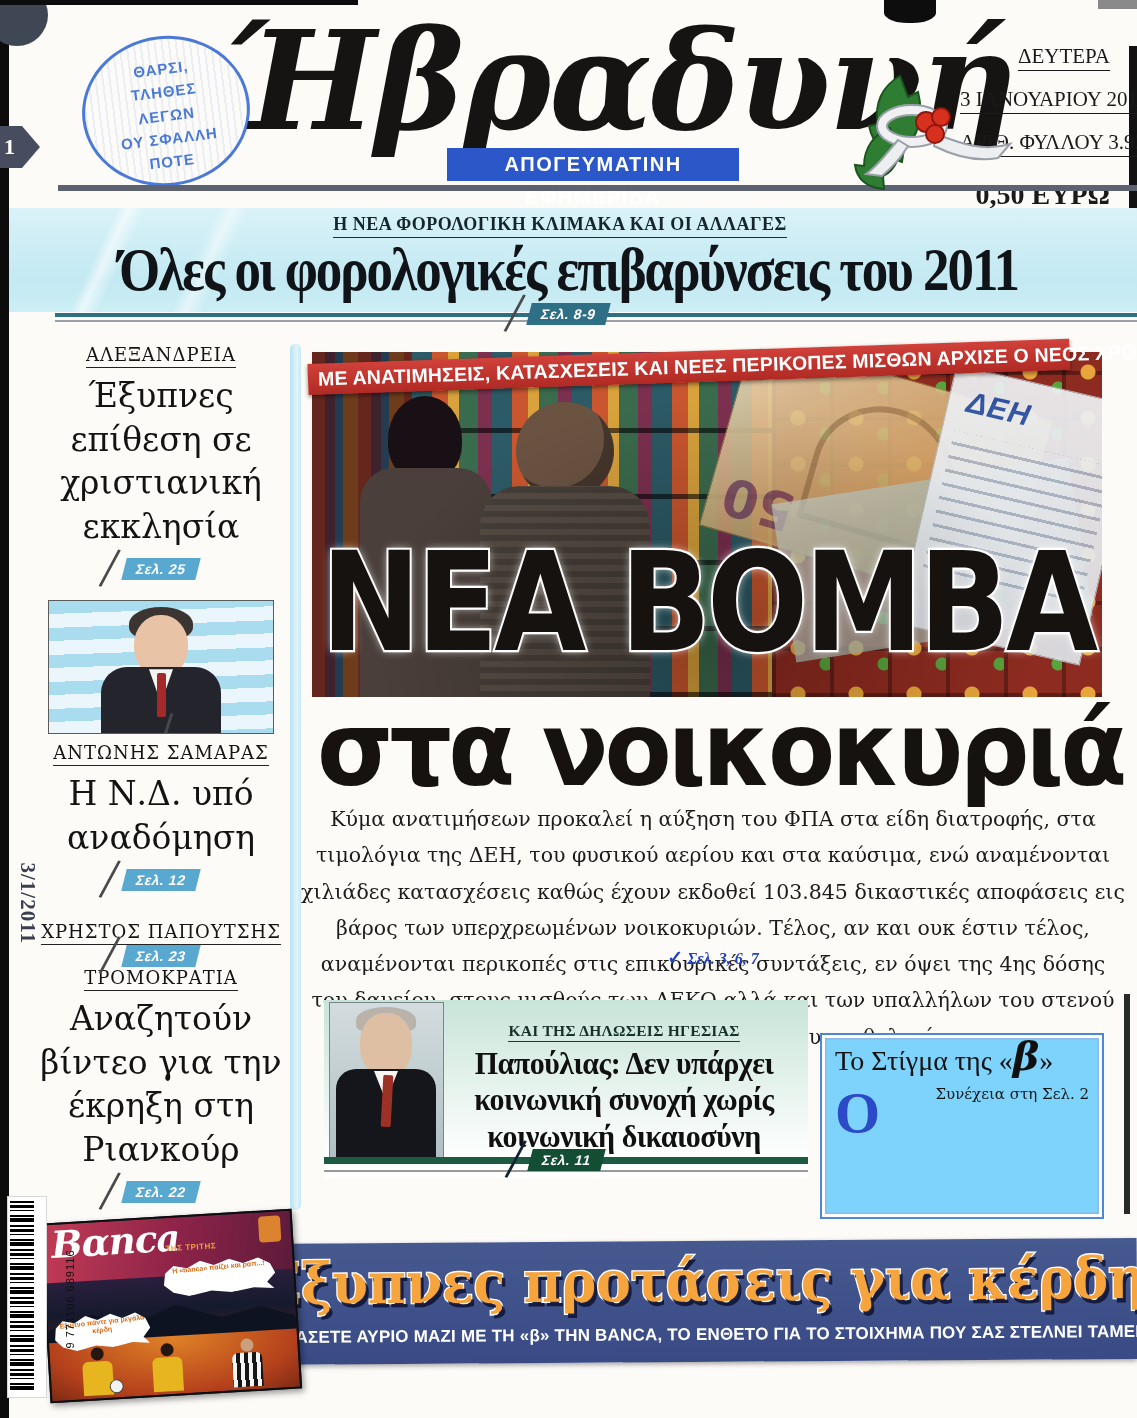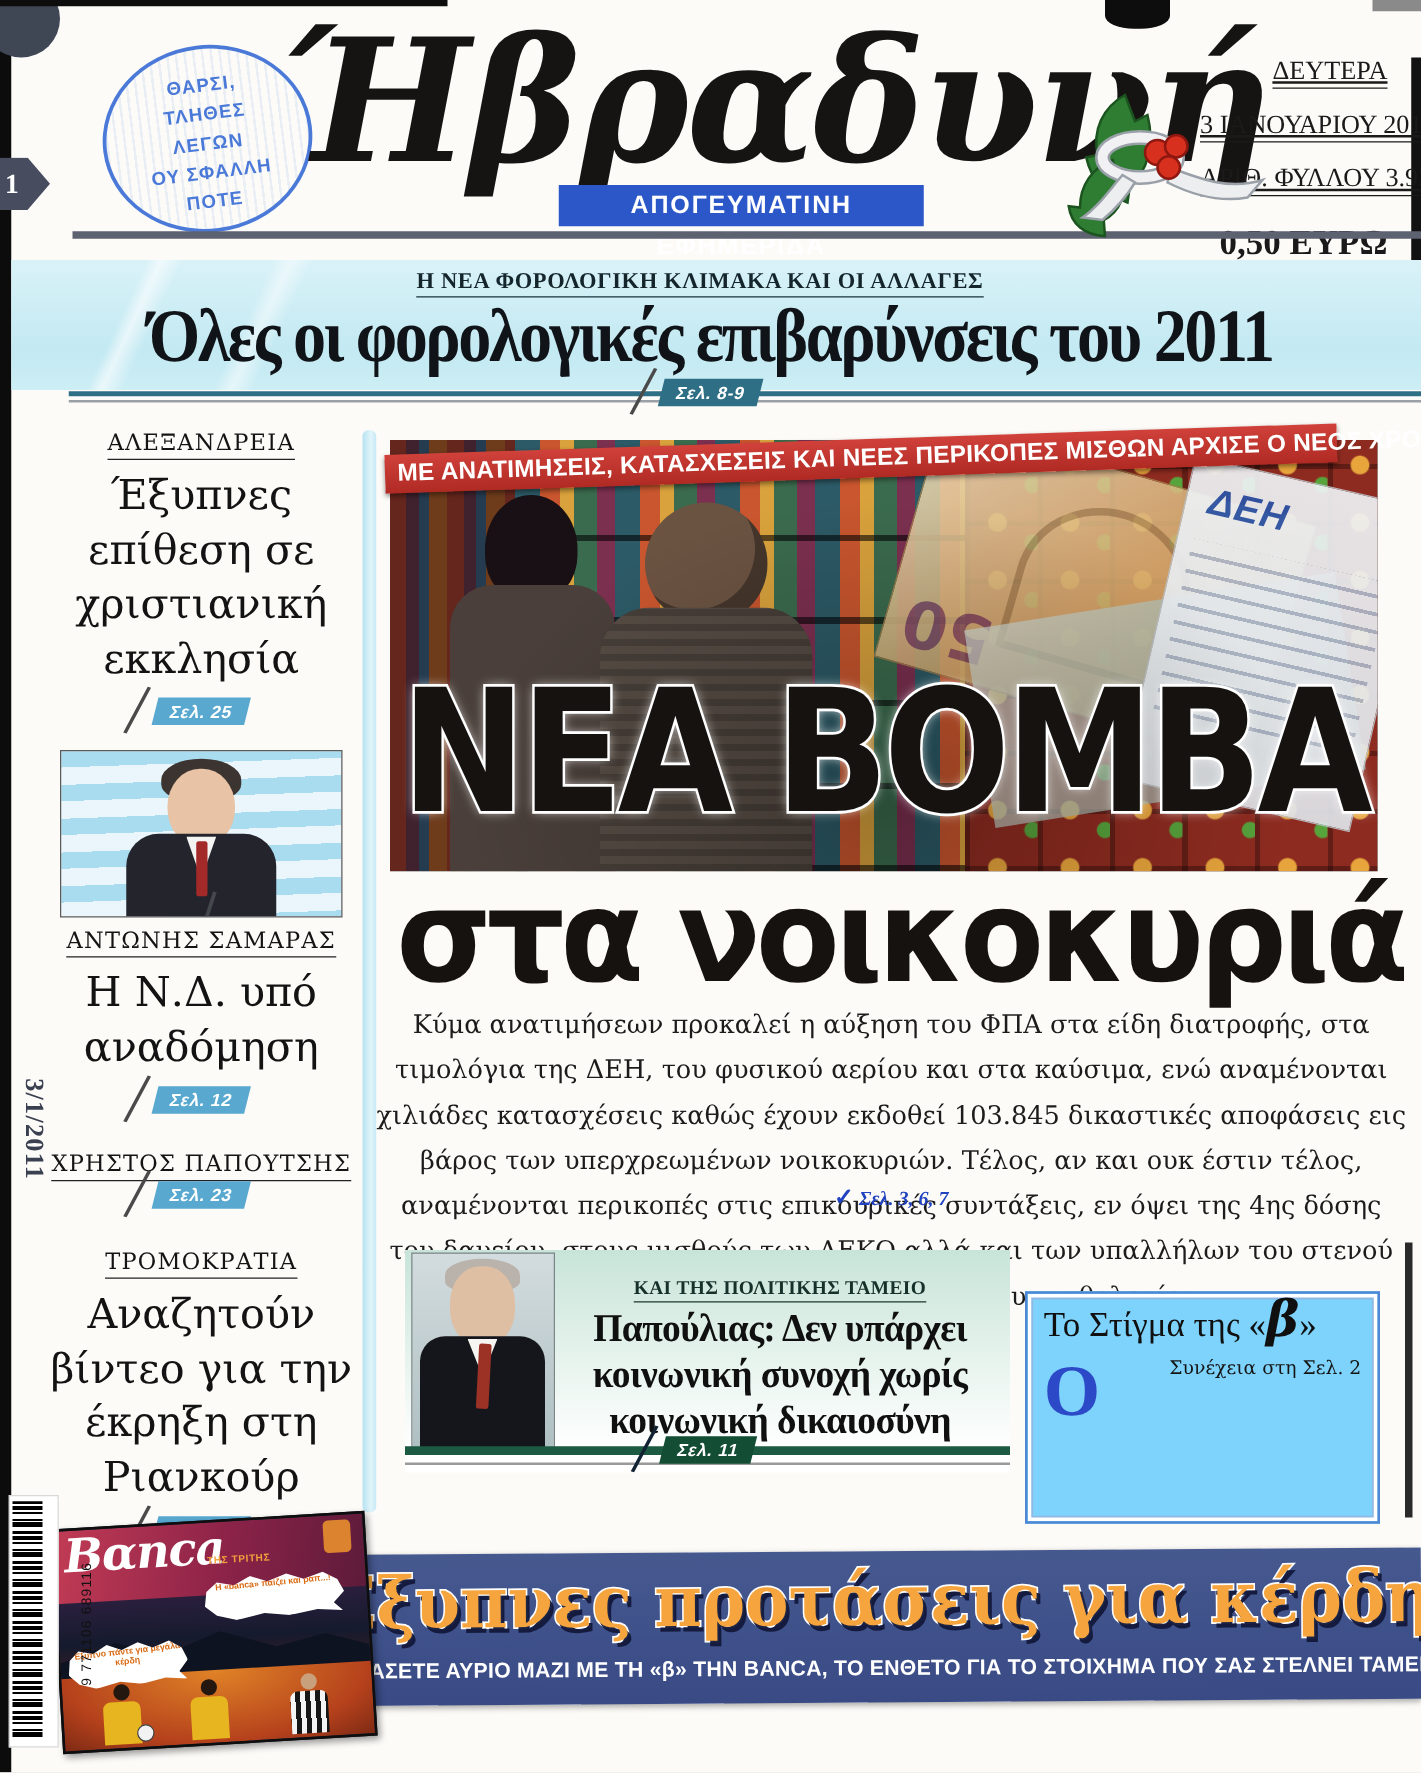--- a/index.html
+++ b/index.html
@@ -28,21 +28,21 @@
       transform:rotate(-7deg);color:#4a79d8;text-align:center;box-sizing:border-box;
       font:bold 15px "Liberation Sans",sans-serif;letter-spacing:1px;line-height:1.55;padding-top:18px;
       background:repeating-linear-gradient(90deg,rgba(74,121,216,.10) 0 2px,transparent 2px 7px);}
   .masthead-title{left:225px;top:6px;width:770px;text-align:center;
       font-family:"DejaVu Serif",serif;font-style:italic;font-weight:700;font-size:134px;
       letter-spacing:-2px;color:#161413;line-height:1.12;transform:scaleY(1.02);}
   .subtitle-box{left:447px;top:148px;width:292px;height:33px;background:#2b57c8;color:#fff;
       font:bold 20px "Liberation Sans",sans-serif;letter-spacing:1.5px;text-align:center;line-height:33px;}
   .dateblock{left:960px;top:44px;width:150px;text-align:right;color:#1a1a1a;}
   .dateblock .dl{display:inline-block;border-bottom:1.5px solid #1a1a1a;padding-bottom:1px;margin-bottom:16px;
-      font:400 21px "Liberation Serif",serif;white-space:nowrap;text-decoration:underline;}
+      font:400 21px "Liberation Serif",serif;white-space:nowrap;}
   .dateblock .price{display:inline-block;border-bottom:2px solid #14b8a6;padding-bottom:2px;margin-top:6px;
       font:bold 28px "Liberation Serif",serif;}
   .mast-rule{left:58px;top:185px;width:1079px;height:6px;background:#5d6270;}
   .holly{left:838px;top:70px;width:182px;height:120px;}
 
   
   .band{left:9px;top:208px;width:1128px;height:104px;
      background:linear-gradient(180deg,#d9f2f8,#c3e9f2 70%,#cdeef5),
      linear-gradient(115deg,transparent 30%,rgba(255,255,255,.55) 33%,transparent 37%);}
   .band-streak{left:60px;top:208px;width:240px;height:104px;
@@ -293,21 +293,21 @@
       <span class="ptag tag-blue">Σελ. 12</span>
     </div>
 
     <div class="kicker" style="margin-top:30px;">
       <span>ΧΡΗΣΤΟΣ ΠΑΠΟΥΤΣΗΣ</span>
     </div>
     <div class="tagrow">
       <span class="ptag tag-blue">Σελ. 23</span>
     </div>
 
-    <div class="kicker" style="margin-top:32px;">
+    <div class="kicker" style="">
       <span>ΤΡΟΜΟΚΡΑΤΙΑ</span>
     </div>
     <div class="lc-head">Αναζητούν βίντεο για την έκρηξη στη Ριανκούρ</div>
     <div class="tagrow">
       <span class="ptag tag-blue">Σελ. 22</span>
     </div>
   </div>
   <div class="abs lc-divider ni"></div>
 
   <div class="abs photo">
@@ -343,21 +343,21 @@
     <div class="pap-photo">
       <div class="pap-hair ni"></div>
       <div class="pap-head ni"></div>
       <div class="pap-suit ni"></div>
       <div class="pap-shirt ni"></div>
       <div class="pap-tie ni"></div>
     </div>
     <div class="pap-text">
       <div class="pap-kicker">
         <br>
-        <span>ΚΑΙ ΤΗΣ ΠΟΛΙΤΙΚΗΣ ΤΑΜΕΙΟ</span>
+        <span>ΚΑΙ ΤΗΣ ΔΗΛΩΣΕΙΣ ΗΓΕΣΙΑΣ</span>
       </div>
       <div class="pap-head-line">Παπούλιας: Δεν υπάρχει κοινωνική συνοχή χωρίς κοινωνική δικαιοσύνη</div>
     </div>
     <div class="pap-rule ni"></div>
     <div class="pap-gray ni"></div>
     <div class="pap-tagwrap">
       <span class="ptag tag-green">Σελ. 11</span>
     </div>
   </div>
 

